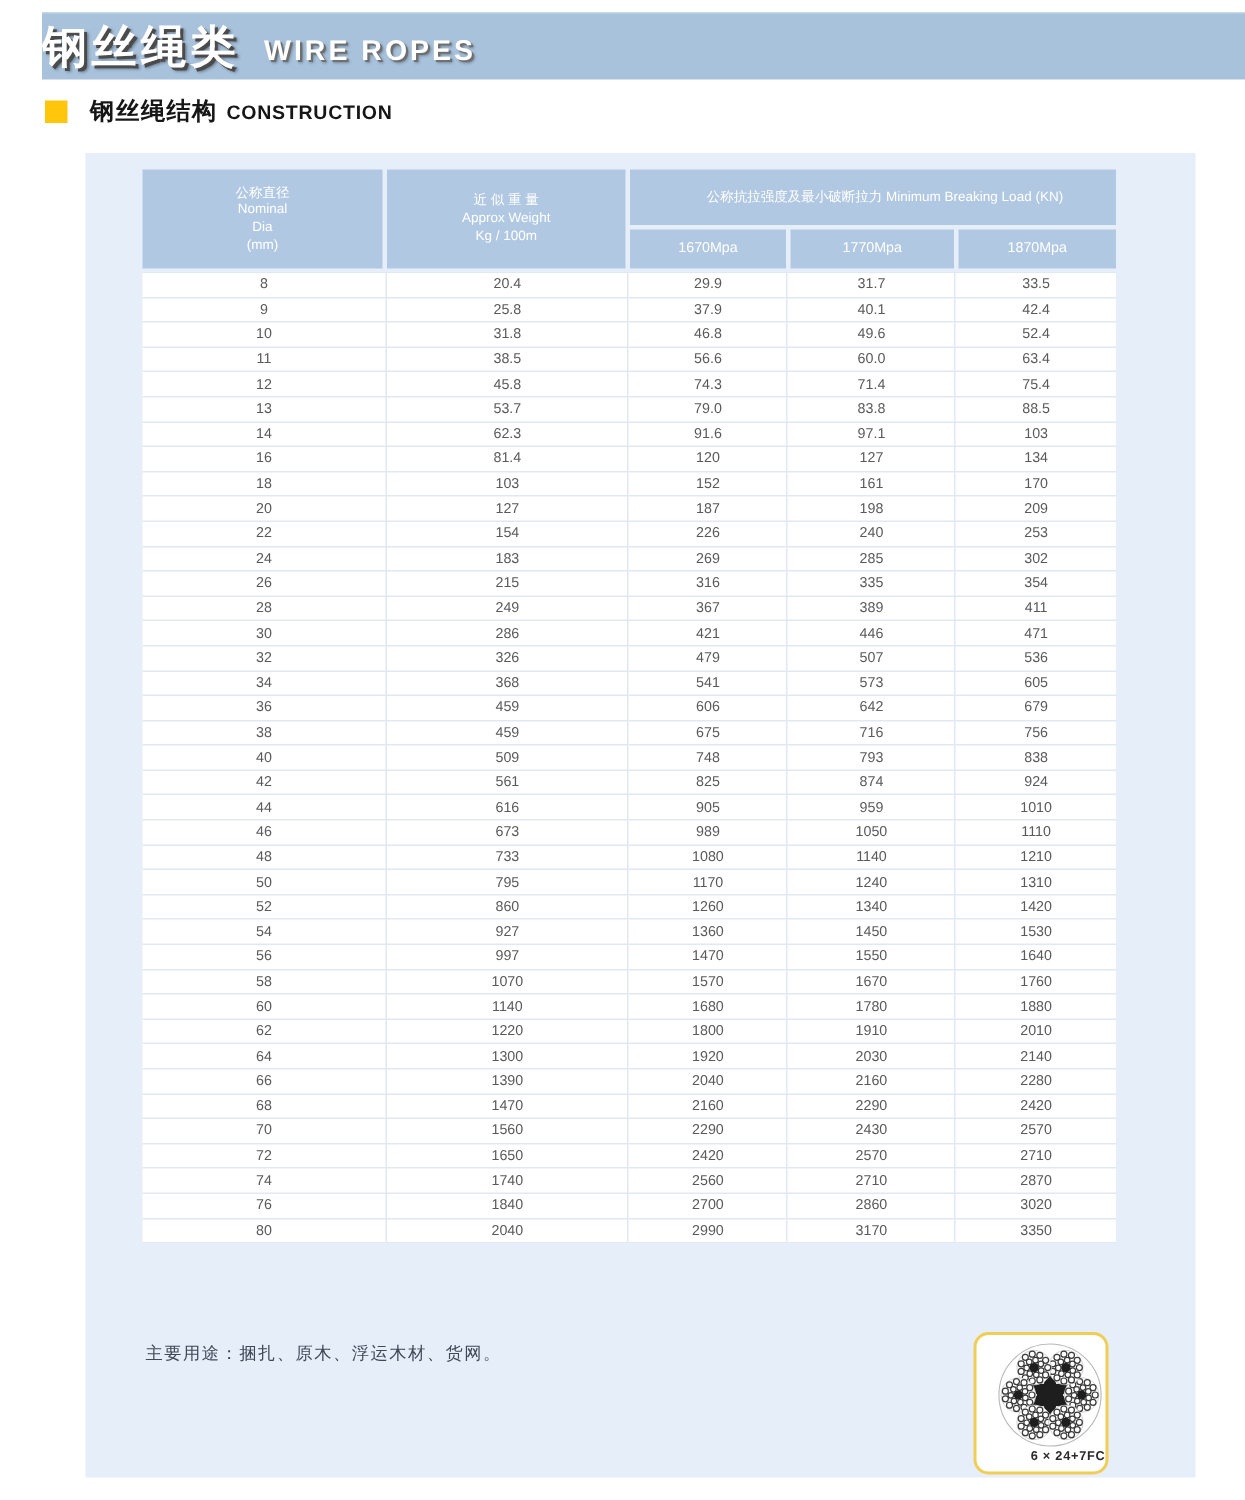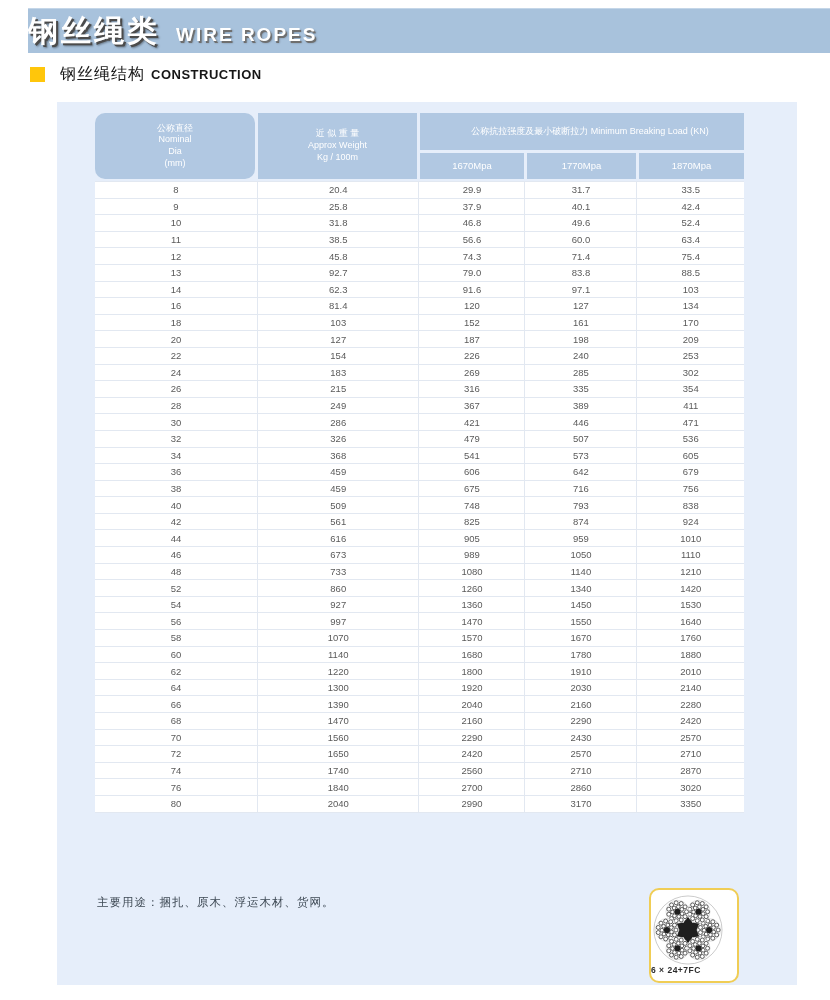--- a/index.html
+++ b/index.html
@@ -22,56 +22,56 @@
     display:flex;align-items:center;}
   .banner-cn{font-size:30px;font-weight:bold;color:#fff;letter-spacing:3px;
     text-shadow:2px 2px 0 #4b4b4b, 3px 3px 2px rgba(0,0,0,.35);}
   .banner-en{font-size:19px;font-weight:bold;color:#fff;letter-spacing:2px;
     margin-left:16px;margin-top:8px;
     text-shadow:1.5px 1.5px 0 #6f6f6f, 2px 2px 2px rgba(0,0,0,.3);}
 
   
   .section-heading{position:absolute;left:30px;top:64px;display:flex;align-items:center;}
   .bullet{width:15px;height:15px;background:var(--accent_yellow);}
-  .section-cn{font-size:16px;font-weight:normal;color:#161616;margin-left:15px;letter-spacing:1px;}
+  .section-cn{font-size:16px;font-weight:bold;color:#161616;margin-left:15px;letter-spacing:1px;}
   .section-en{font-size:13px;font-weight:bold;color:#161616;margin-left:6px;letter-spacing:.5px;}
 
   
   .panel{position:absolute;left:57px;top:102px;width:740px;height:883px;
     background:var(--panel_bg);}
 
   
   .tablewrap{position:absolute;left:38px;top:11px;width:649px;}
   .thead{display:grid;grid-template-columns:160px 159px 104px 109px 105px;
     grid-template-rows:37px 26px;gap:3px;}
   .hcell{background:var(--header_cell_bg);color:#ffffff;display:flex;
     flex-direction:column;align-items:center;justify-content:center;
     font-size:9px;line-height:1.3;text-align:center;}
-  .hc1{grid-column:1;grid-row:1/3;border-radius:10px;}
+  .hc1{grid-column:1;grid-row:1/3;}
   .hc2{grid-column:2;grid-row:1/3;}
   .hspan{grid-column:3/6;grid-row:1;font-size:9px;padding-left:16px;}
   .hsub{grid-row:2;font-size:9.5px;}
 
   
   table.tbody{width:649px;border-collapse:collapse;table-layout:fixed;margin-top:2px;
     background:#ffffff;}
   table.tbody td{height:16.6px;padding:0;text-align:center;vertical-align:middle;
     font-size:9.5px;color:var(--data_text);
     border-bottom:1px solid var(--grid_line);border-right:1px solid var(--grid_line);}
   table.tbody td:last-child{border-right:none;}
   table.tbody tr:first-child td{border-top:1px solid var(--grid_line);}
 
   
   .footer-note{position:absolute;left:40px;top:793px;font-size:11.5px;color:#3f4a55;
     letter-spacing:1px;}
 
   
   .rope-card{position:absolute;left:592px;top:786px;width:90px;height:95px;
     background:#ffffff;border:2px solid var(--card_border);border-radius:10px;
-    display:flex;flex-direction:column;align-items:flex-start;justify-content:flex-start;
+    display:flex;flex-direction:column;align-items:flex-end;justify-content:flex-start;
     padding-top:3px;}
   .rope-label{font-size:8.5px;font-weight:bold;color:#2b2b2b;margin-top:-2px;letter-spacing:.5px;}
 </style>
 </head>
 <body>
 
 <div class="page">
 
   <div class="banner">
     <span class="banner-cn">钢丝绳类</span>
@@ -144,21 +144,21 @@
             </tr>
             <tr>
               <td>12</td>
               <td>45.8</td>
               <td>74.3</td>
               <td>71.4</td>
               <td>75.4</td>
             </tr>
             <tr>
               <td>13</td>
-              <td>92.7</td>
+              <td>53.7</td>
               <td>79.0</td>
               <td>83.8</td>
               <td>88.5</td>
             </tr>
             <tr>
               <td>14</td>
               <td>62.3</td>
               <td>91.6</td>
               <td>97.1</td>
               <td>103</td>
@@ -274,20 +274,27 @@
               <td>989</td>
               <td>1050</td>
               <td>1110</td>
             </tr>
             <tr>
               <td>48</td>
               <td>733</td>
               <td>1080</td>
               <td>1140</td>
               <td>1210</td>
+            </tr>
+            <tr>
+              <td>50</td>
+              <td>795</td>
+              <td>1170</td>
+              <td>1240</td>
+              <td>1310</td>
             </tr>
             <tr>
               <td>52</td>
               <td>860</td>
               <td>1260</td>
               <td>1340</td>
               <td>1420</td>
             </tr>
             <tr>
               <td>54</td>

